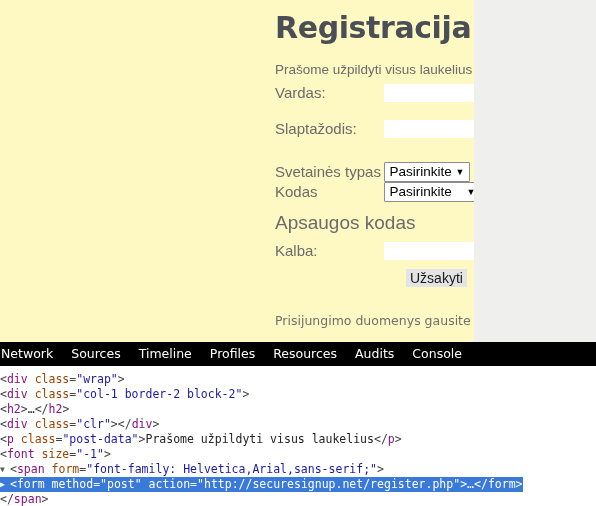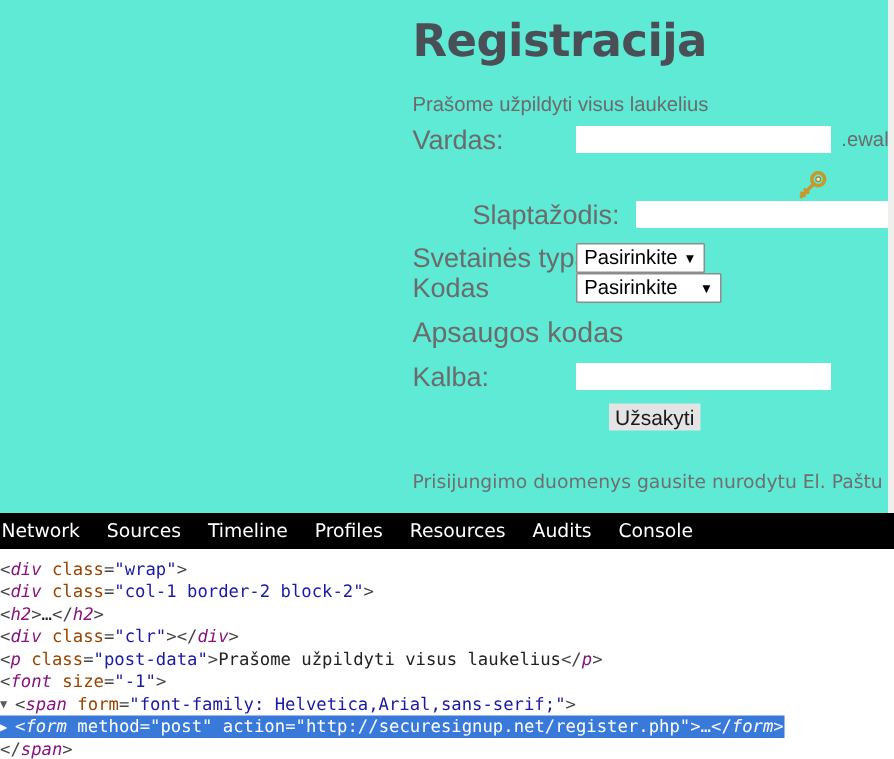--- a/index.html
+++ b/index.html
@@ -13,23 +13,23 @@
     background: #efefee;
     font-family: "Liberation Sans", sans-serif;
     -webkit-font-smoothing: antialiased;
   }
 
   
   #page-area {
     position: absolute;
     left: 0;
     top: 0;
-    width: 592px;
+    width: 474px;
     height: 342px;
-    background: #5eead4;
+    background: #fef9c3;
     overflow: hidden;
   }
 
   #page-title {
     margin: 0;
     padding: 0;
     position: absolute;
     left: 275px;
     top: 8px;
     font-family: "DejaVu Sans", sans-serif;
@@ -52,21 +52,21 @@
 
   .field-row {
     position: absolute;
     left: 275px;
     height: 22px;
     white-space: nowrap;
   }
   .field-label {
     display: inline-block;
     width: 105px;
-    font-size: 18px;
+    font-size: 15px;
     color: #6b6b6b;
     vertical-align: middle;
     line-height: 22px;
   }
   .text-input {
     display: inline-block;
     vertical-align: middle;
     box-sizing: border-box;
     height: 18px;
     background: #ffffff;
@@ -216,21 +216,21 @@
     padding-left: 22px;
     position: relative;
   }
   .code-line.selected {
     background: #3879d9;
     padding-left: 22px;
   }
   .code-line.selected * { color: #ffffff !important; }
 
   .tok-punct  { color: #444444; }
-  .tok-tag    { color: #881280; font-style: italic; }
+  .tok-tag    { color: #881280; }
   .tok-attr   { color: #994500; }
   .tok-value  { color: #1a1aa6; }
   .tok-text   { color: #222222; }
 
   .tri {
     display: inline-block;
     width: 10px;
     font-size: 8px;
     color: #6e6e6e;
     vertical-align: top;
@@ -246,21 +246,21 @@
   <h1 id="page-title">Registracija</h1>
 
   <div id="intro-text">Prašome užpildyti visus laukelius</div>
 
   <div class="field-row" style="top:82px;">
     <span class="field-label">Vardas:</span>
     <input class="text-input" style="width: 170px;" type="text" value="">
     <span class="suffix-text">.ewal.lt</span>
   </div>
 
-  <div class="field-row" style="top:132px;margin-left:40px;">
+  <div class="field-row" style="top:118px;">
     <span class="field-label">Slaptažodis:</span>
     <input class="text-input" style="width: 170px;" type="password" value="">
   </div>
 
   <span class="key-icon">
     <svg width="22" height="20" viewBox="0 0 22 20">
       <circle cx="14.5" cy="5.5" r="4.3" fill="none" stroke="#c8982c" stroke-width="2.4"></circle>
       <circle cx="14.5" cy="5.5" r="1.6" fill="#f3efe3" stroke="#a8801f" stroke-width="0.8"></circle>
       <path d="M11.4 8.6 L3.2 17.0" stroke="#c8982c" stroke-width="2.4" stroke-linecap="round"></path>
       <path d="M5.6 12.4 L7.6 14.3" stroke="#c8982c" stroke-width="2.2" stroke-linecap="round"></path>

